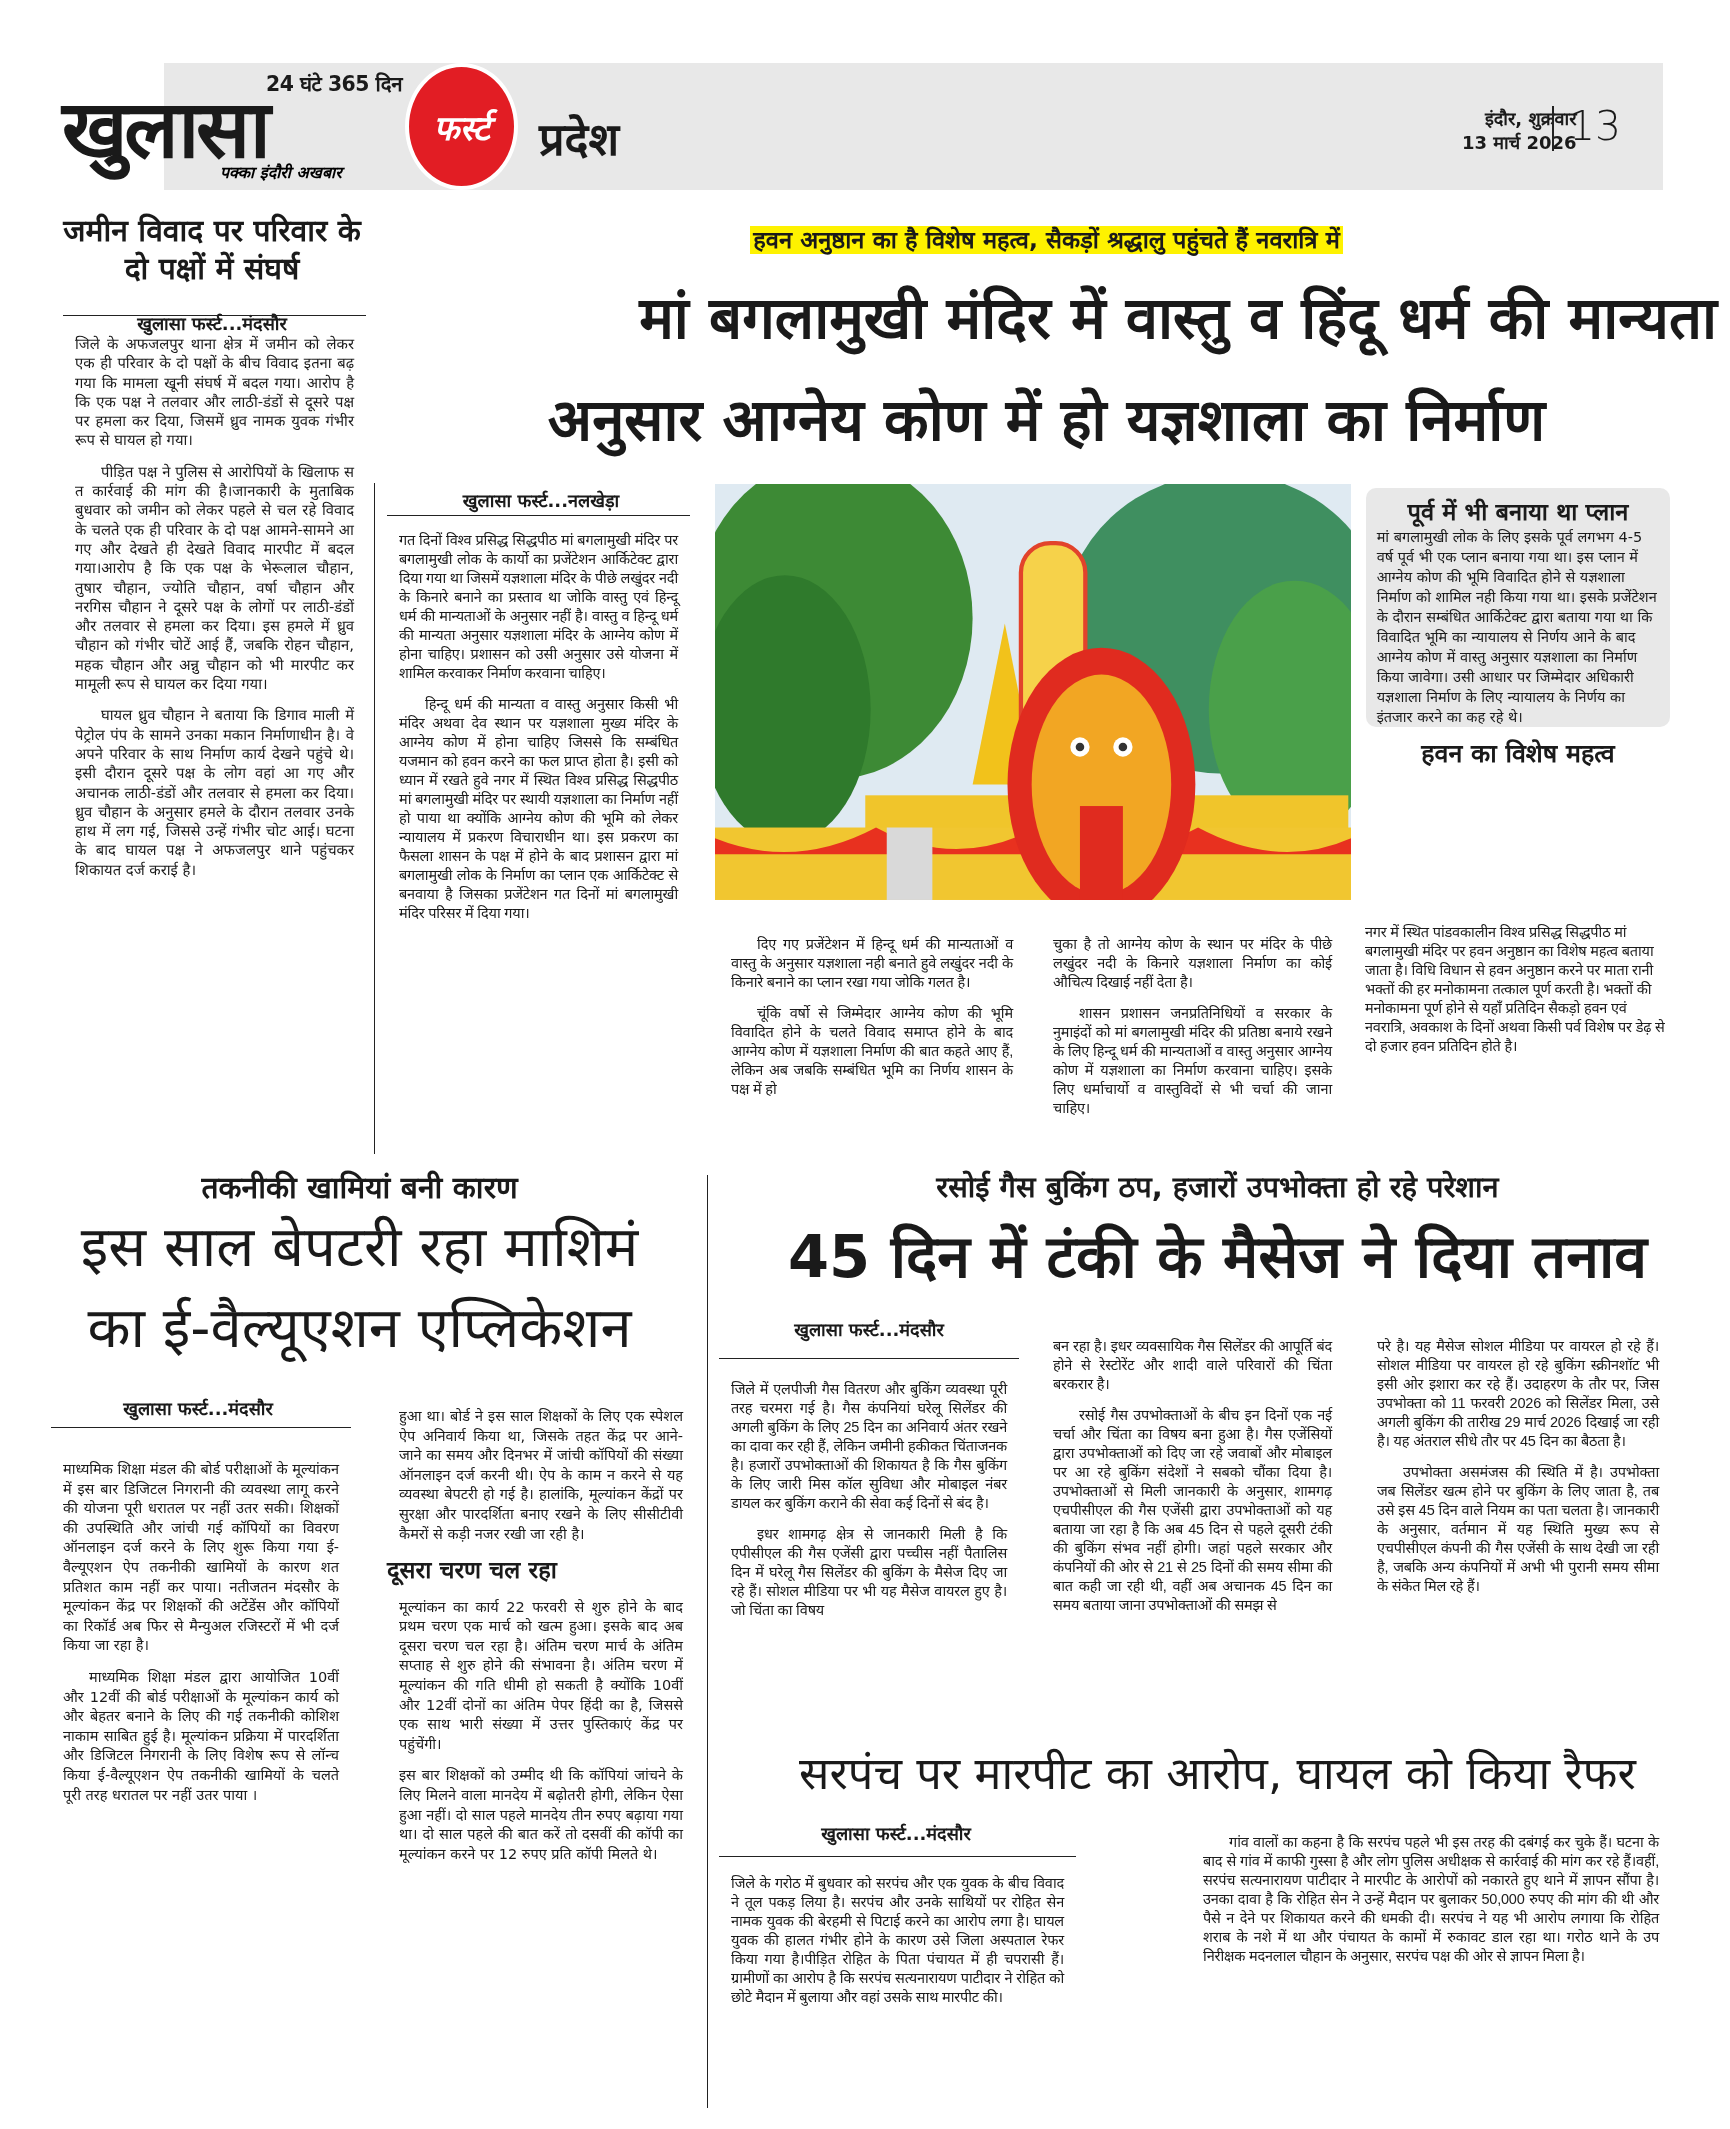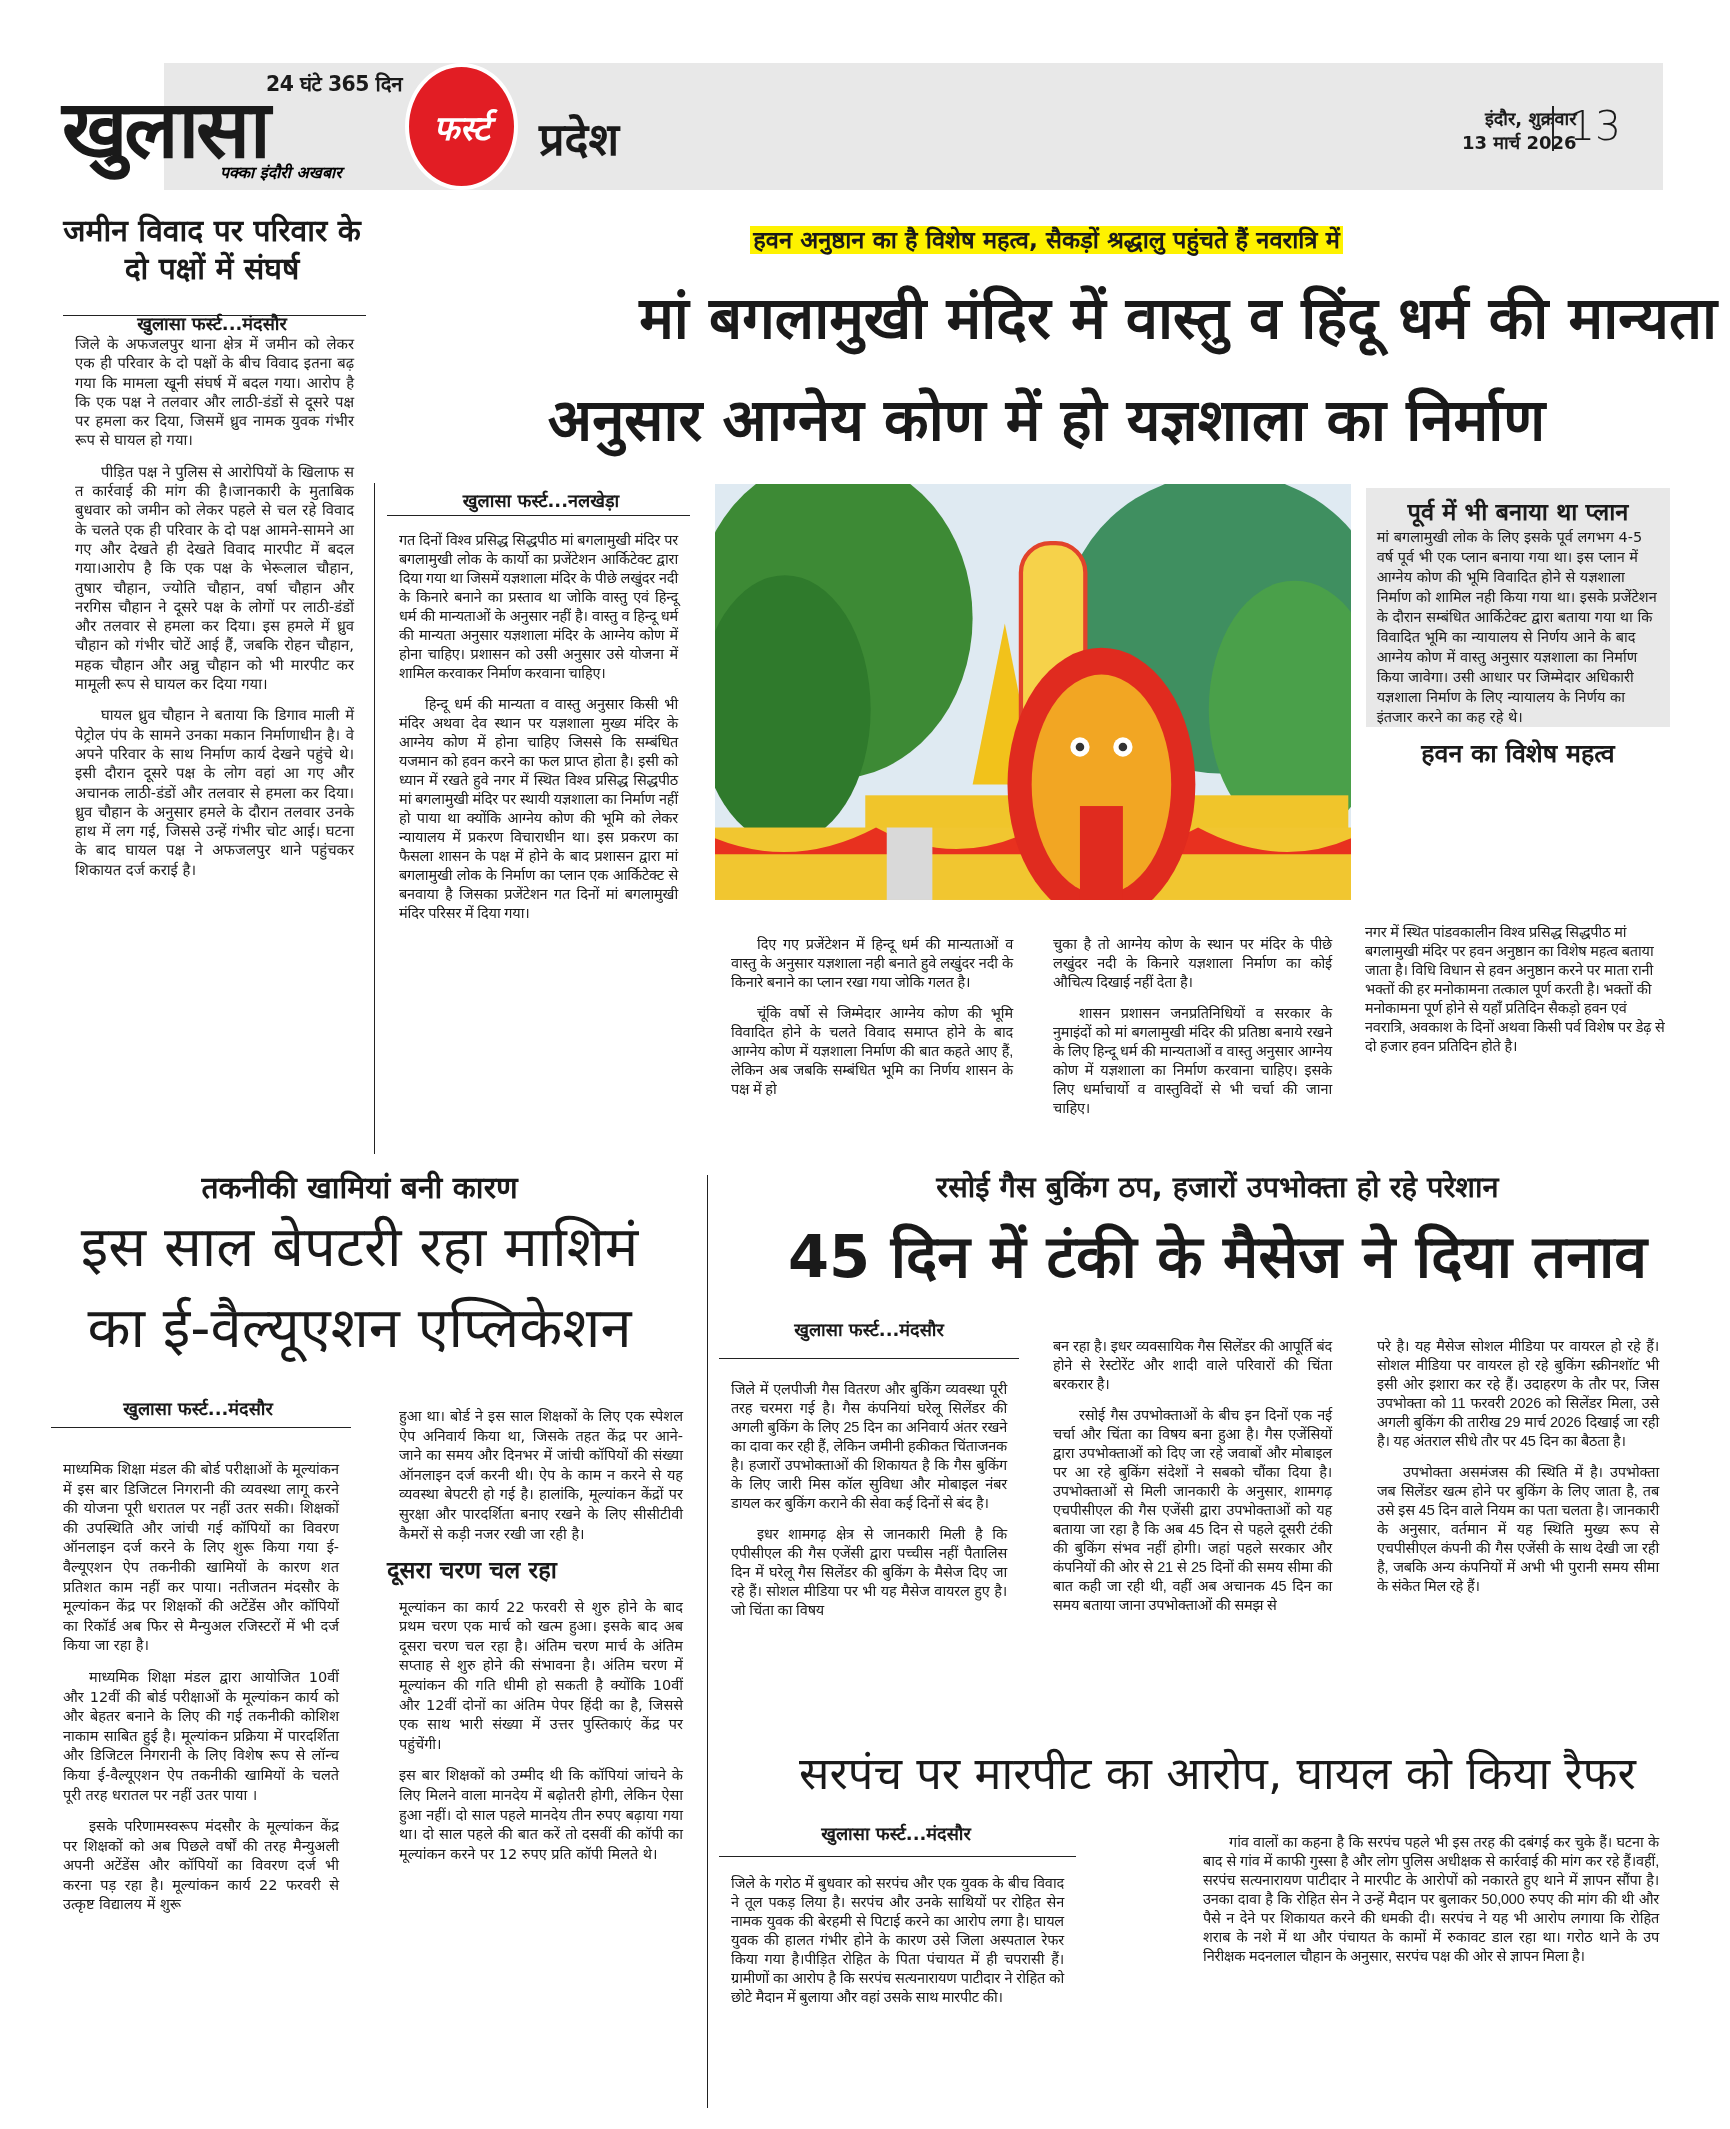--- a/index.html
+++ b/index.html
@@ -94,38 +94,37 @@
 
 <div class="abs body narrow" style="left:719px;top:923px;width:306px;">
   <p>दिए गए प्रजेंटेशन में हिन्दू धर्म की मान्यताओं व वास्तु के अनुसार यज्ञशाला नही बनाते हुवे लखुंदर नदी के किनारे बनाने का प्लान रखा गया जोकि गलत है।</p>
   <p>चूंकि वर्षो से जिम्मेदार आग्नेय कोण की भूमि विवादित होने के चलते विवाद समाप्त होने के बाद आग्नेय कोण में यज्ञशाला निर्माण की बात कहते आए हैं, लेकिन अब जबकि सम्बंधित भूमि का निर्णय शासन के पक्ष में हो</p>
 </div>
 <div class="abs body narrow" style="left:1041px;top:923px;width:303px;">
   <p class="noind">चुका है तो आग्नेय कोण के स्थान पर मंदिर के पीछे लखुंदर नदी के किनारे यज्ञशाला निर्माण का कोई औचित्य दिखाई नहीं देता है।</p>
   <p>शासन प्रशासन जनप्रतिनिधियों व सरकार के नुमाइंदों को मां बगलामुखी मंदिर की प्रतिष्ठा बनाये रखने के लिए हिन्दू धर्म की मान्यताओं व वास्तु अनुसार आग्नेय कोण में यज्ञशाला का निर्माण करवाना चाहिए। इसके लिए धर्माचार्यो व वास्तुविदों से भी चर्चा की जाना चाहिए।</p>
 </div>
 
-<div class="abs sidebox" style="left:1366px;top:488px;width:304px;height:239px;">
+<div class="abs sidebox" style="left:1366px;top:488px;width:304px;height:239px;border-radius:10px;">
   <div class="head" style="font-size:23.6px;margin-top:9.7px;">पूर्व में भी बनाया था प्लान</div>
   <div class="body" style="font-size:14.5px;line-height:20px;text-align:left;padding:0 10.7px;">मां बगलामुखी लोक के लिए इसके पूर्व लगभग 4-5 वर्ष पूर्व भी एक प्लान बनाया गया था। इस प्लान में आग्नेय कोण की भूमि विवादित होने से यज्ञशाला निर्माण को शामिल नही किया गया था। इसके प्रजेंटेशन के दौरान सम्बंधित आर्किटेक्ट द्वारा बताया गया था कि विवादित भूमि का न्यायालय से निर्णय आने के बाद आग्नेय कोण में वास्तु अनुसार यज्ञशाला का निर्माण किया जावेगा। उसी आधार पर जिम्मेदार अधिकारी यज्ञशाला निर्माण के लिए न्यायालय के निर्णय का इंतजार करने का कह रहे थे।</div>
 </div>
 <div class="abs head" style="left:1366px;top:738px;width:304px;font-size:25px;">हवन का विशेष महत्व</div>
 <div class="abs body narrow" style="left:1365px;top:923px;width:300px;text-align:left;">नगर में स्थित पांडवकालीन विश्व प्रसिद्ध सिद्धपीठ मां बगलामुखी मंदिर पर हवन अनुष्ठान का विशेष महत्व बताया जाता है। विधि विधान से हवन अनुष्ठान करने पर माता रानी भक्तों की हर मनोकामना तत्काल पूर्ण करती है। भक्तों की मनोकामना पूर्ण होने से यहाँ प्रतिदिन सैकड़ो हवन एवं नवरात्रि, अवकाश के दिनों अथवा किसी पर्व विशेष पर डेढ़ से दो हजार हवन प्रतिदिन होते है।</div>
 
 <div class="abs rule" style="left:59px;top:1164px;width:1612px;height:0;"></div>
 
 <div class="abs head" style="left:21.5px;top:1169px;width:676px;font-size:30px;">तकनीकी खामियां बनी कारण</div>
 <div class="abs head" style="left:21.5px;top:1212px;width:676px;font-size:56px;font-weight:normal;">इस साल बेपटरी रहा माशिमं</div>
 <div class="abs head" style="left:21.5px;top:1293px;width:676px;font-size:56px;font-weight:normal;">का ई-वैल्यूएशन एप्लिकेशन</div>
 <div class="abs byline" style="left:48px;top:1396px;width:300px;">खुलासा फर्स्ट...मंदसौर</div>
 <div class="abs rule" style="left:51px;top:1427px;width:300px;"></div>
 <div class="abs body" style="left:51px;top:1448px;width:300px;font-size:14.5px;line-height:19.6px;">
   <p class="noind">माध्यमिक शिक्षा मंडल की बोर्ड परीक्षाओं के मूल्यांकन में इस बार डिजिटल निगरानी की व्यवस्था लागू करने की योजना पूरी धरातल पर नहीं उतर सकी। शिक्षकों की उपस्थिति और जांची गई कॉपियों का विवरण ऑनलाइन दर्ज करने के लिए शुरू किया गया ई-वैल्यूएशन ऐप तकनीकी खामियों के कारण शत प्रतिशत काम नहीं कर पाया। नतीजतन मंदसौर के मूल्यांकन केंद्र पर शिक्षकों की अटेंडेंस और कॉपियों का रिकॉर्ड अब फिर से मैन्युअल रजिस्टरों में भी दर्ज किया जा रहा है।</p>
   <p>माध्यमिक शिक्षा मंडल द्वारा आयोजित 10वीं और 12वीं की बोर्ड परीक्षाओं के मूल्यांकन कार्य को और बेहतर बनाने के लिए की गई तकनीकी कोशिश नाकाम साबित हुई है। मूल्यांकन प्रक्रिया में पारदर्शिता और डिजिटल निगरानी के लिए विशेष रूप से लॉन्च किया ई-वैल्यूएशन ऐप तकनीकी खामियों के चलते पूरी तरह धरातल पर नहीं उतर पाया ।</p>
-  <p>इसके परिणामस्वरूप मंदसौर के मूल्यांकन केंद्र पर शिक्षकों को अब पिछले वर्षों की तरह मैन्युअली अपनी अटेंडेंस और कॉपियों का विवरण दर्ज भी करना पड़ रहा है। मूल्यांकन कार्य 22 फरवरी से उत्कृष्ट विद्यालय में शुरू</p>
 </div>
 <div class="abs body" style="left:387px;top:1395px;width:308px;font-size:14.5px;line-height:19.6px;">
   <p class="noind">हुआ था। बोर्ड ने इस साल शिक्षकों के लिए एक स्पेशल ऐप अनिवार्य किया था, जिसके तहत केंद्र पर आने-जाने का समय और दिनभर में जांची कॉपियों की संख्या ऑनलाइन दर्ज करनी थी। ऐप के काम न करने से यह व्यवस्था बेपटरी हो गई है। हालांकि, मूल्यांकन केंद्रों पर सुरक्षा और पारदर्शिता बनाए रखने के लिए सीसीटीवी कैमरों से कड़ी नजर रखी जा रही है।</p>
   <div class="head" style="text-align:left;font-size:23.6px;margin:5.4px 0 2.1px;">दूसरा चरण चल रहा</div>
   <p class="noind">मूल्यांकन का कार्य 22 फरवरी से शुरु होने के बाद प्रथम चरण एक मार्च को खत्म हुआ। इसके बाद अब दूसरा चरण चल रहा है। अंतिम चरण मार्च के अंतिम सप्ताह से शुरु होने की संभावना है। अंतिम चरण में मूल्यांकन की गति धीमी हो सकती है क्योंकि 10वीं और 12वीं दोनों का अंतिम पेपर हिंदी का है, जिससे एक साथ भारी संख्या में उत्तर पुस्तिकाएं केंद्र पर पहुंचेंगी।</p>
   <p class="noind">इस बार शिक्षकों को उम्मीद थी कि कॉपियां जांचने के लिए मिलने वाला मानदेय में बढ़ोतरी होगी, लेकिन ऐसा हुआ नहीं। दो साल पहले मानदेय तीन रुपए बढ़ाया गया था। दो साल पहले की बात करें तो दसवीं की कॉपी का मूल्यांकन करने पर 12 रुपए प्रति कॉपी मिलते थे।</p>
 </div>
 <div class="abs vrule" style="left:707px;top:1175px;height:933px;"></div>
 
 <div class="abs head" style="left:713px;top:1169px;width:1009px;font-size:29px;">रसोई गैस बुकिंग ठप, हजारों उपभोक्ता हो रहे परेशान</div>

